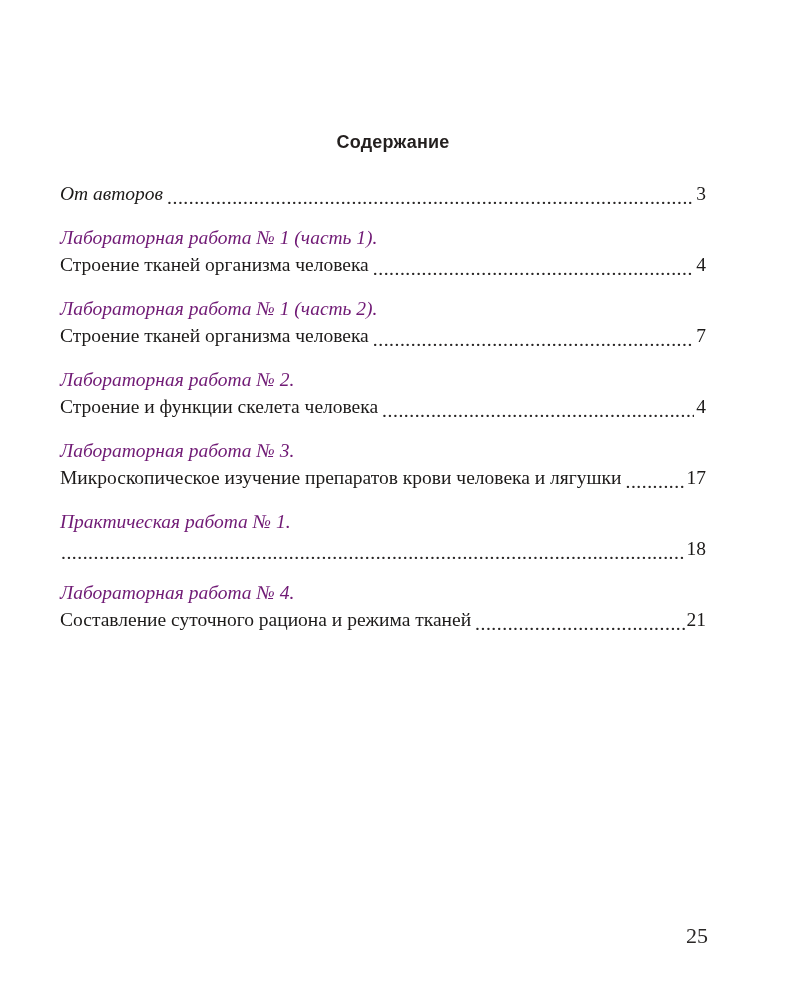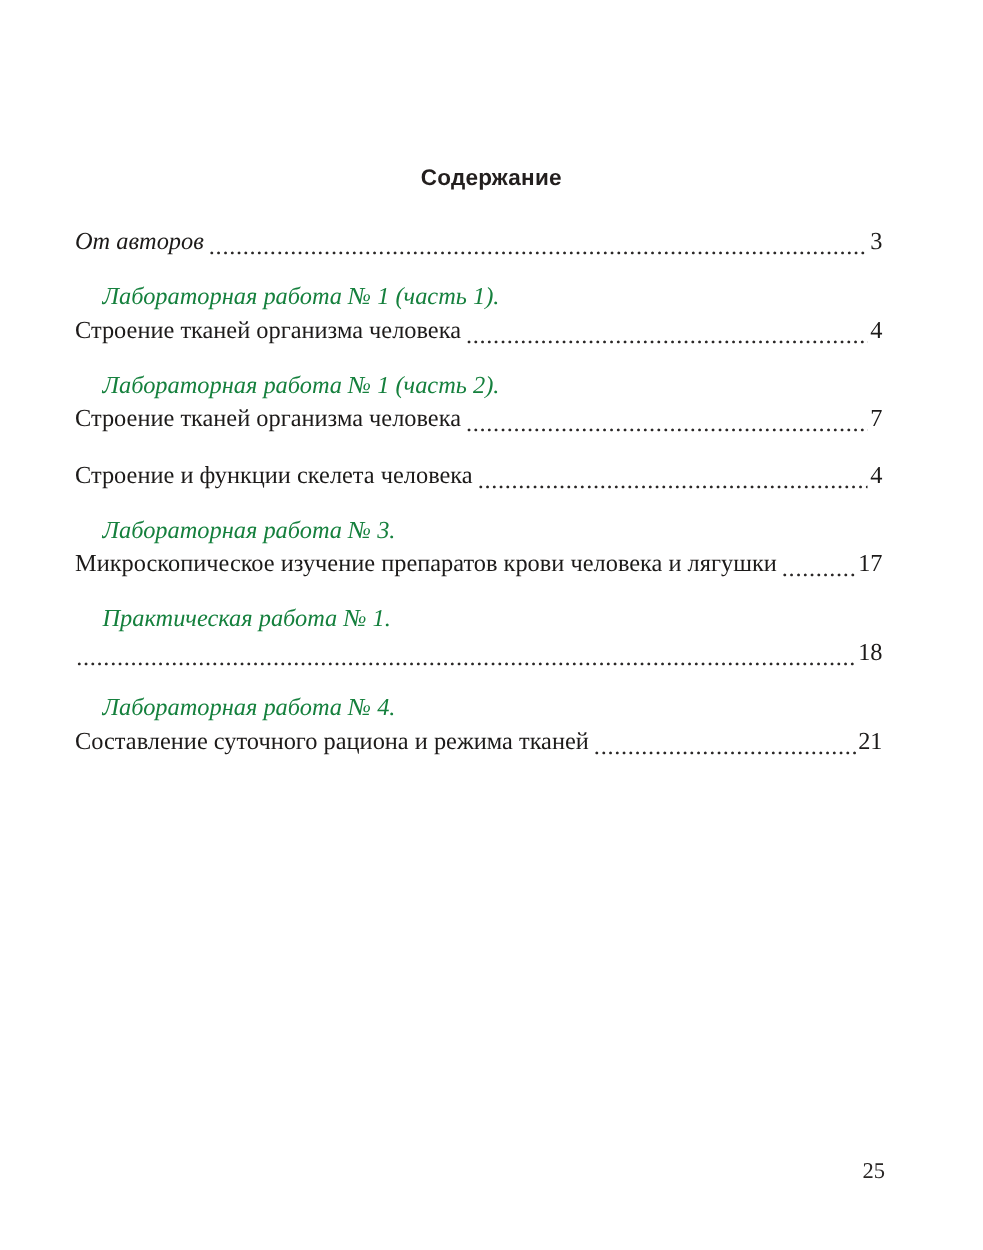--- a/index.html
+++ b/index.html
@@ -53,23 +53,22 @@
 
   .toc-entry:last-child {
     margin-bottom: 0;
   }
 
   
   .entry-heading {
     font-style: italic;
     font-size: 19.5px;
     line-height: 26px;
-    color: #15803d;
-    white-space: nowrap;
-    margin-left: 22px;
+    color: #701a75;
+    white-space: nowrap;
   }
 
   .entry-heading:empty {
     display: none;
   }
 
   
   .entry-row {
     display: flex;
     align-items: flex-end;
@@ -119,21 +118,21 @@
     text-align: right;
     white-space: nowrap;
     font-variant-numeric: lining-nums;
   }
 
   
   .folio {
     position: absolute;
     right: 78px;
     top: 925px;
-    font-size: 18px;
+    font-size: 22px;
     line-height: 22px;
     color: #2a2726;
   }
 </style>
 </head>
 <body>
 
 <div id="page">
 
   <div class="toc-title">Содержание</div>
@@ -161,20 +160,21 @@
     <div class="toc-entry">
       <div class="entry-heading">Лабораторная работа № 1 (часть 2).</div>
       <div class="entry-row">
         <span class="entry-text">Строение тканей организма человека</span>
         <span class="leader"></span>
         <span class="entry-page">7</span>
       </div>
     </div>
 
     <div class="toc-entry">
+      <div class="entry-heading">Лабораторная работа № 2.</div>
       <div class="entry-row">
         <span class="entry-text">Строение и функции скелета человека</span>
         <span class="leader"></span>
         <span class="entry-page">4</span>
       </div>
     </div>
 
     <div class="toc-entry">
       <div class="entry-heading">Лабораторная работа № 3.</div>
       <div class="entry-row">

